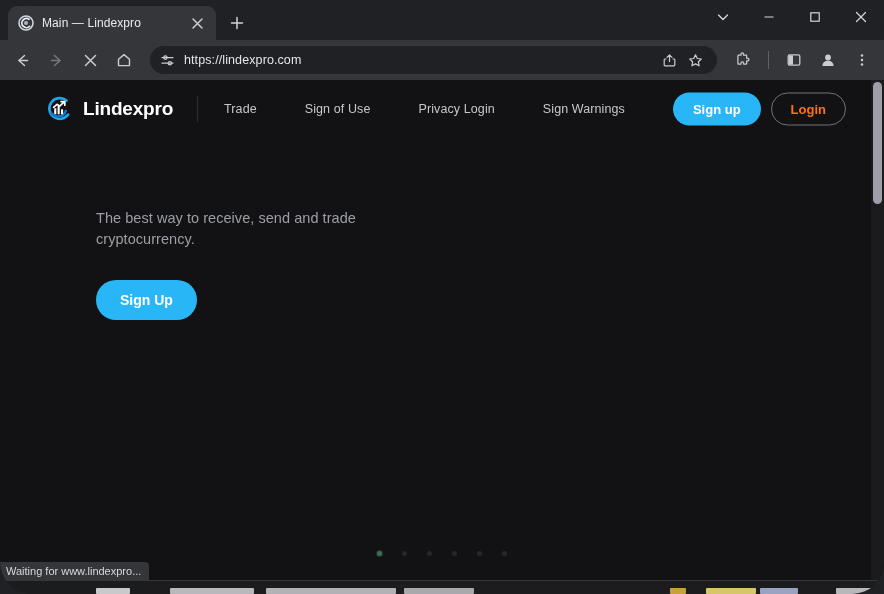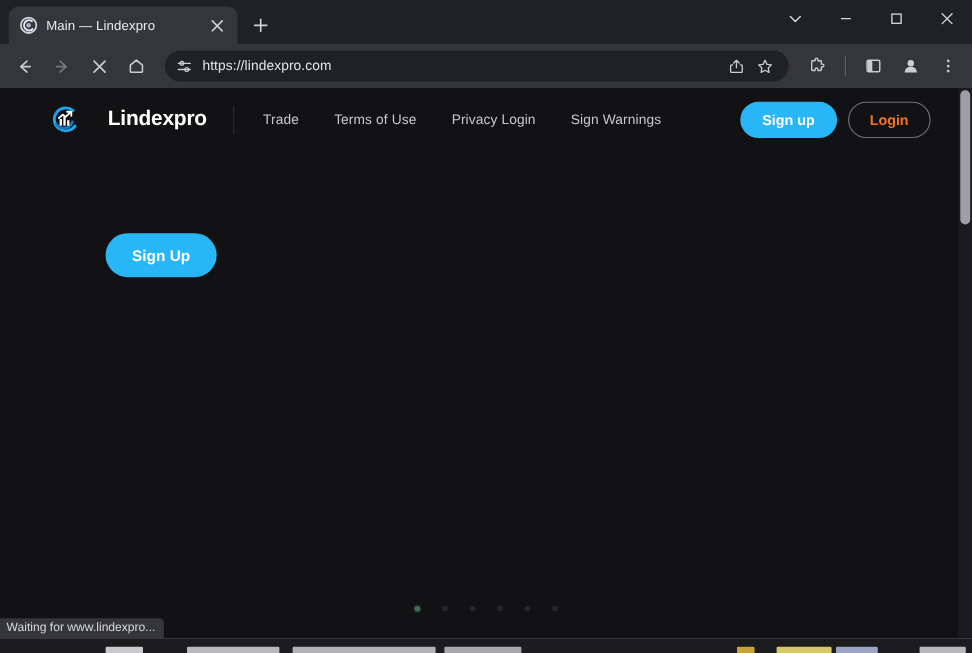--- a/index.html
+++ b/index.html
@@ -2,21 +2,21 @@
 <html><head>
 <meta charset="utf-8">
 <style>
   * { box-sizing: border-box; margin: 0; padding: 0; }
   html, body {
     width: 884px; height: 594px;
     overflow: hidden;
     background: #202124;
     font-family: "Liberation Sans", sans-serif;
   }
-  #root { position: relative; width: 884px; height: 594px; overflow: hidden; }
+  #root { position: relative; width: 884px; height: 594px; overflow: hidden; border-radius: 32px; }
 
   
   .bg-strip-top {
     position: absolute; left: 0; top: 0; width: 884px; height: 12px;
     background: #2b2b2b;
   }
   .bg-strip-top .ghost {
     position: absolute; top: 1px; height: 8px;
     background: #3a3a3a; border-radius: 2px; opacity: .75;
   }
@@ -117,27 +117,27 @@
   
   .viewport {
     flex: 1; position: relative; background: #121214; overflow: hidden;
   }
 
   
   .site-header {
     height: 58px; display: flex; align-items: center; padding: 0 0 0 46px;
     background: #121214; position: relative;
   }
-  .brand { display: flex; align-items: center; gap: 26px; }
+  .brand { display: flex; align-items: center; gap: 11px; }
   .brand-logo { width: 26px; height: 26px; flex: 0 0 26px; }
   .brand-name {
     color: #ffffff; font-size: 19px; font-weight: 700; letter-spacing: -.2px;
   }
   .hdr-sep { width: 1px; height: 26px; background: #2e2f33; margin-left: 24px; }
-  .nav { display: flex; align-items: center; gap: 0; margin-left: 10px; }
+  .nav { display: flex; align-items: center; gap: 16px; margin-left: 10px; }
   .nav a {
     color: #c5c7cc; font-size: 12.5px; text-decoration: none;
     padding: 0 16px; white-space: nowrap; letter-spacing: .1px;
   }
   .hdr-actions {
     position: absolute; right: 38px; top: 50%; transform: translateY(-50%);
     display: flex; align-items: center; gap: 10px;
   }
   .btn-signup-hdr {
     background: #29b6f6; color: #ffffff; font-size: 13px; font-weight: 700;
@@ -341,32 +341,33 @@
               <path d="M15.0 5.6 H18.8 V9.2" fill="none" stroke="#ffffff" stroke-width="1.7" stroke-linecap="round" stroke-linejoin="round"></path>
             </svg>
           </span>
           <span class="brand-name">Lindexpro</span>
         </div>
 
         <div class="hdr-sep"></div>
 
         <nav class="nav">
           <a href="#">Trade</a>
-          <a href="#">Terms of Use</a>
+          <a href="#">Sign of Use</a>
           <a href="#">Privacy Login</a>
           <a href="#">Sign Warnings</a>
         </nav>
 
         <div class="hdr-actions">
           <button class="btn-signup-hdr">Sign up</button>
           <button class="btn-login">Login</button>
         </div>
       </div>
 
       <div class="hero">
+        <p>The best way to receive, send and trade cryptocurrency.</p>
         <button class="btn-hero">Sign Up</button>
       </div>
 
       <div class="dots">
         <span class="dot active"></span>
         <span class="dot"></span>
         <span class="dot"></span>
         <span class="dot"></span>
         <span class="dot"></span>
         <span class="dot"></span>

